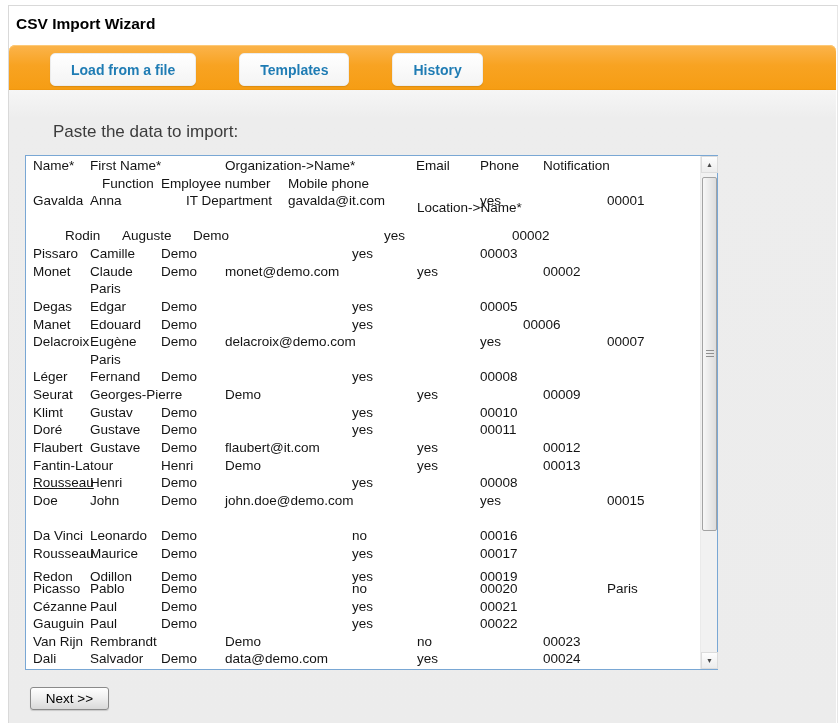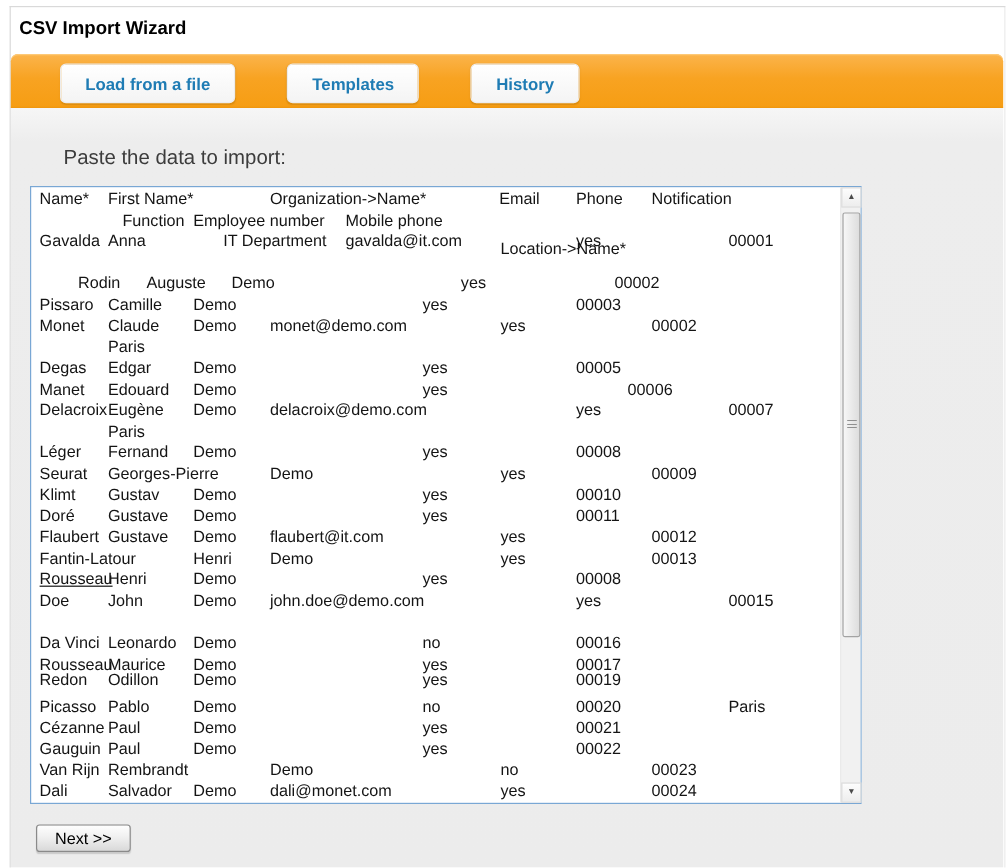--- a/index.html
+++ b/index.html
@@ -262,21 +262,21 @@
         <span class="ta-cell" style="left: 326px;">no</span>
         <span class="ta-cell" style="left: 454px;">00016</span>
       </div>
       <div class="ta-line" style="top: 387.64px;">
         <span class="ta-cell" style="left: 7px;">Rousseau</span>
         <span class="ta-cell" style="left: 64px;">Maurice</span>
         <span class="ta-cell" style="left: 135px;">Demo</span>
         <span class="ta-cell" style="left: 326px;">yes</span>
         <span class="ta-cell" style="left: 454px;">00017</span>
       </div>
-      <div class="ta-line" style="top: 401px;">
+      <div class="ta-line" style="top: 411px;">
         <span class="ta-cell" style="left: 7px;">Redon</span>
         <span class="ta-cell" style="left: 64px;">Odillon</span>
         <span class="ta-cell" style="left: 135px;">Demo</span>
         <span class="ta-cell" style="left: 326px;">yes</span>
         <span class="ta-cell" style="left: 454px;">00019</span>
       </div>
       <div class="ta-line" style="top: 422.88px;">
         <span class="ta-cell" style="left: 7px;">Picasso</span>
         <span class="ta-cell" style="left: 64px;">Pablo</span>
         <span class="ta-cell" style="left: 135px;">Demo</span>
@@ -302,21 +302,21 @@
         <span class="ta-cell" style="left: 7px;">Van Rijn</span>
         <span class="ta-cell" style="left: 64px;">Rembrandt</span>
         <span class="ta-cell" style="left: 199px;">Demo</span>
         <span class="ta-cell" style="left: 391px;">no</span>
         <span class="ta-cell" style="left: 517px;">00023</span>
       </div>
       <div class="ta-line" style="top: 493.36px;">
         <span class="ta-cell" style="left: 7px;">Dali</span>
         <span class="ta-cell" style="left: 64px;">Salvador</span>
         <span class="ta-cell" style="left: 135px;">Demo</span>
-        <span class="ta-cell" style="left: 199px;">dali@monet.com</span>
+        <span class="ta-cell" style="left: 199px;">data@demo.com</span>
         <span class="ta-cell" style="left: 391px;">yes</span>
         <span class="ta-cell" style="left: 517px;">00024</span>
       </div>
       <div class="ta-line" style="top: 510.98px;">
         <span class="ta-cell" style="left: 64px;">Grenoble</span>
       </div>
     </div>
   <div class="sb">
     <div class="sb-btn up">
       <span>▲</span>

